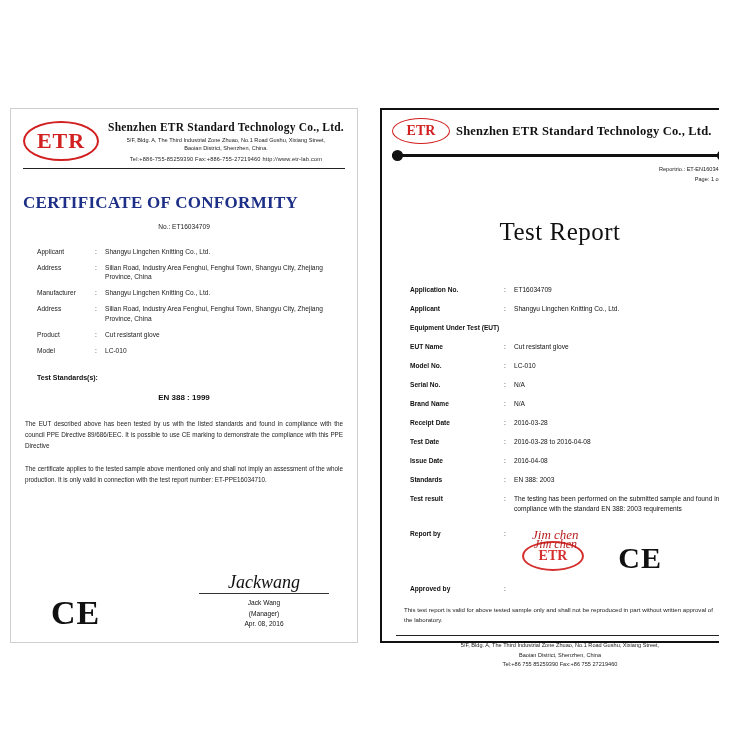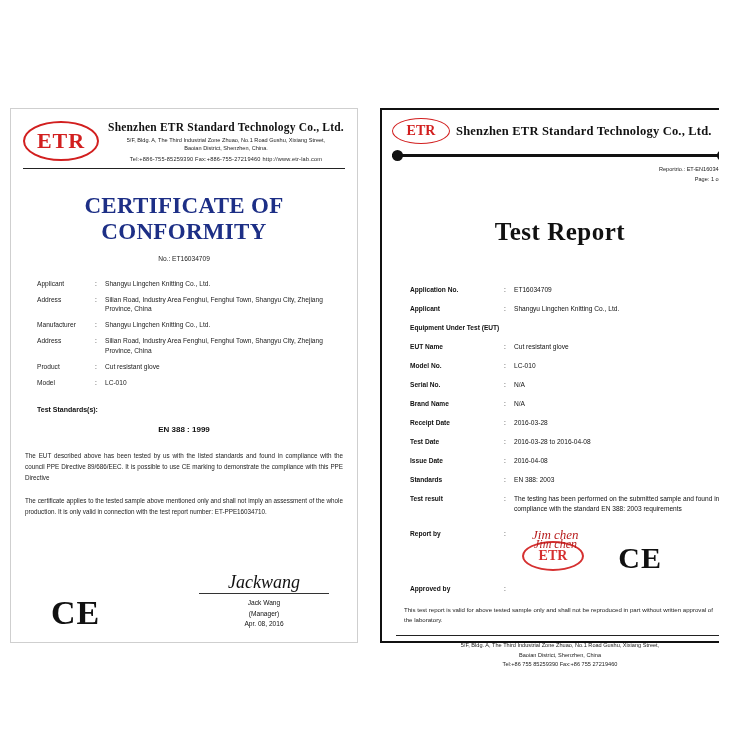--- a/index.html
+++ b/index.html
@@ -63,25 +63,25 @@
   .cert-contacts {
     font-size: 5.6px;
     color: #222;
     text-align: center;
     margin-top: 3px;
     letter-spacing: .2px;
   }
   .hr-dark { border: 0; border-top: 1.6px solid #222; margin: 4px 0 0 0; }
 
   .cert-title {
-    text-align: center;
+    text-align: left;
     color: #1d2f86;
     font-family: "Liberation Serif", serif;
     font-weight: bold;
-    font-size: 23px;
+    font-size: 17px;
     letter-spacing: .3px;
     margin: 24px 0 10px 0;
   }
   .cert-no {
     text-align: center;
     font-size: 6.6px;
     color: #222;
     margin-bottom: 14px;
   }
 
@@ -192,21 +192,21 @@
   .rep-meta {
     text-align: right;
     font-size: 5.6px;
     color: #222;
     line-height: 1.7;
     margin-top: 2px;
   }
   .rep-title {
     text-align: center;
     font-family: "Liberation Serif", serif;
-    font-weight: bold;
+    font-weight: normal;
     font-size: 25px;
     color: #111;
     margin: 34px 0 34px 0;
     letter-spacing: .5px;
   }
 
   .rep-table { width: 100%; border-collapse: collapse; }
   .rep-table td {
     font-size: 6.6px;
     color: #111;

